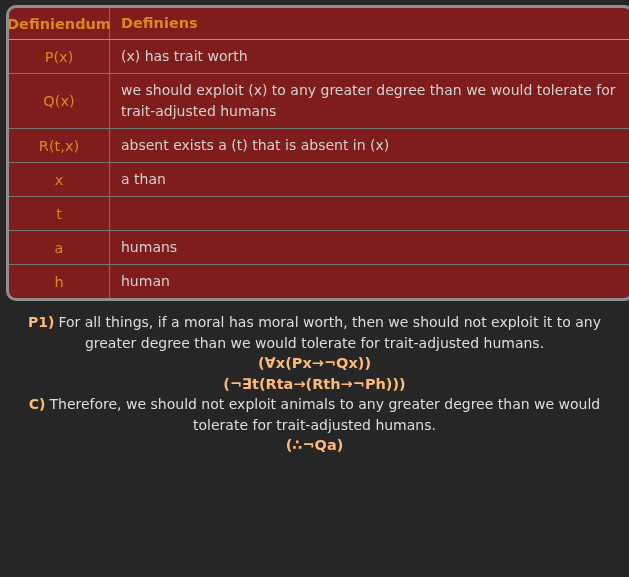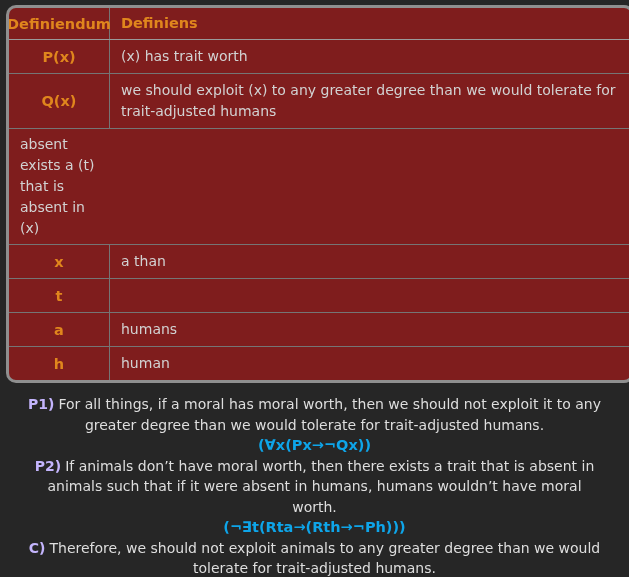--- a/index.html
+++ b/index.html
@@ -21,21 +21,21 @@
   .trow {
     display: grid;
     grid-template-columns: 101px 1fr;
     border-bottom: 1px solid #757575;
   }
   .trow:last-child { border-bottom: none; }
   .tcell-term {
     border-right: 1px solid #757575;
     display: flex; align-items: center; justify-content: center;
     color: #e0861d;
-    font-weight: bold;
+    font-weight: normal;
     font-size: 14.5px;
     min-height: 33px;
     padding: 4px 4px;
     text-align: center;
   }
   .tcell-def {
     display: flex; align-items: center;
     color: #d2d2d2;
     font-size: 14px;
     padding: 5px 8px 5px 11px;
@@ -57,26 +57,26 @@
     margin: 11px auto 0 auto;
     max-width: 578px;
     text-align: center;
   }
   .premise {
     color: #dedede;
     font-size: 14px;
     line-height: 20.5px;
   }
   .premise-label {
-    color: #c4b5fd;
+    color: #fdba74;
     font-weight: bold;
     margin-right: 4px;
   }
   .formula {
-    color: #0ea5e9;
+    color: #fdba74;
     font-weight: bold;
     font-size: 14.5px;
     line-height: 20.5px;
   }
 </style>
 </head>
 <body>
 
 <div class="def-table">
   <div class="trow header">
@@ -85,20 +85,21 @@
   </div>
   <div class="trow">
     <div class="tcell-term">P(x)</div>
     <div class="tcell-def">(x) has trait worth</div>
   </div>
   <div class="trow tall">
     <div class="tcell-term">Q(x)</div>
     <div class="tcell-def">we should exploit (x) to any greater degree than we would tolerate for trait-adjusted humans</div>
   </div>
   <div class="trow">
+    <div class="tcell-term">R(t,x)</div>
     <div class="tcell-def">absent exists a (t) that is absent in (x)</div>
   </div>
   <div class="trow">
     <div class="tcell-term">x</div>
     <div class="tcell-def">a than</div>
   </div>
   <div class="trow">
     <div class="tcell-term">t</div>
   </div>
   <div class="trow">
@@ -110,23 +111,20 @@
     <div class="tcell-def">human</div>
   </div>
 </div>
 
 <div class="argument">
   <p class="premise">
     <span class="premise-label">P1)</span><span>For all things, if a moral has moral worth, then we should not exploit it to any greater degree than we would tolerate for trait-adjusted humans.</span>
   </p>
   <p class="formula">(∀x(Px→¬Qx))</p>
 
-  <p class="premise">
-    <span class="premise-label">P2)</span><span>If animals don’t have moral worth, then there exists a trait that is absent in animals such that if it were absent in humans, humans wouldn’t have moral worth.</span>
-  </p>
 
   <p class="formula">(¬∃t(Rta→(Rth→¬Ph)))</p>
 
   <p class="premise">
     <span class="premise-label">C)</span><span>Therefore, we should not exploit animals to any greater degree than we would tolerate for trait-adjusted humans.</span>
   </p>
   <p class="formula">(∴¬Qa)</p>
 </div>
 
 </body></html>

